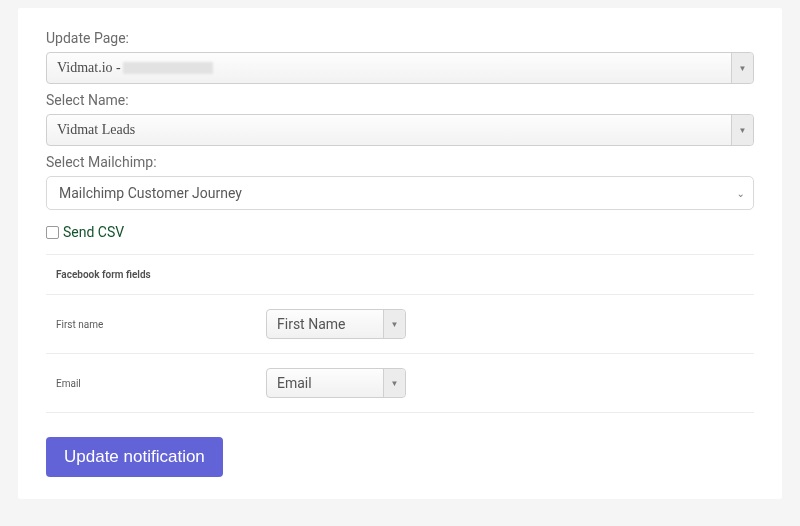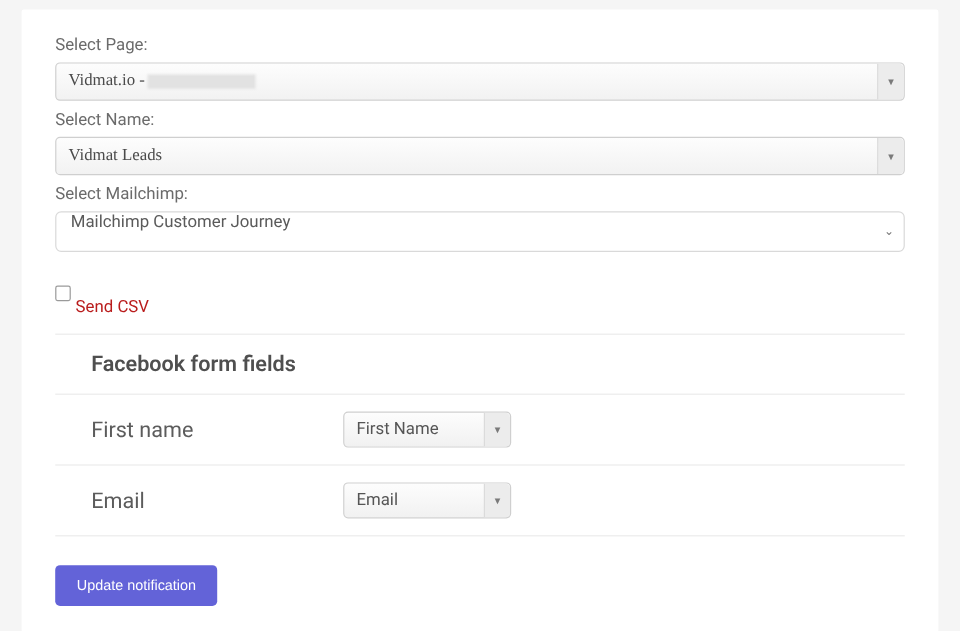--- a/index.html
+++ b/index.html
@@ -34,58 +34,58 @@
   }
   .arrow { font-size: 8px; color: #7a7a7a; }
   .conn-select {
     width: 100%;
     height: 34px;
     border: 1px solid #d9d9d9;
     border-radius: 5px;
     background: #fff;
     padding: 0 30px 0 12px;
     font-size: 14px; color: #5a5a5a;
-    display: flex; 
+    display: flex; align-items: center;
     position: relative; cursor: pointer;
   }
   .checkbox-row { margin-top: 14px; display: flex; align-items: center; gap: 4px; }
   .checkbox { width: 13px; height: 13px; border: 1px solid #9a9a9a; border-radius: 2px; background: #fff; display: inline-block; cursor: pointer; }
-  .checkbox-label { font-size: 14px; color: #b91c1c; cursor: pointer; margin-top: 24px; }
+  .checkbox-label { font-size: 14px; color: #14532d; cursor: pointer; }
   .mapping { margin-top: 14px; border-top: 1px solid #ececec; }
   .map-header, .map-row { display: flex; align-items: center; padding: 14px 10px; border-bottom: 1px solid #ececec; }
-  .map-col1 { width: 210px; font-size: 18px; color: #5c5c5c; margin-left: 20px; }
+  .map-col1 { width: 210px; font-size: 10px; color: #5c5c5c; }
   .map-col2 { width: 180px; font-size: 14px; color: #5c5c5c; }
   .map-header .map-col1, .map-header .map-col2 { font-weight: 600; color: #4f4f4f; }
   .small-select-wrap { position: relative; width: 140px; }
   .small-select {
     width: 100%; height: 30px;
     border: 1px solid #cfcfcf; border-radius: 4px;
     background: linear-gradient(#fdfdfd, #f1f1f1);
     padding: 0 26px 0 10px;
     font-size: 14px; color: #555;
     display: flex; align-items: center; cursor: pointer;
   }
   .btn-primary {
     margin-top: 24px;
     background: #6363d8; color: #fff;
     border: none; border-radius: 4px;
-    padding: 10px 18px; font-size: 12px;
+    padding: 10px 18px; font-size: 17px;
     cursor: pointer;
   }
   .redacted { display:inline-block; width:90px; height:12px; background:#e2e2e2; filter: blur(1px); margin-left:2px; vertical-align: middle;}
   .mb8 { margin-bottom: 8px; }
 </style>
 </head>
 <body>
 
 <div class="page">
 
   <div class="card">
 
-    <label class="label">Select Page:</label>
+    <label class="label">Update Page:</label>
     <div class="select-wrap mb8">
       <div class="select">
         <span>Vidmat.io - </span>
         <span class="redacted"></span>
       </div>
       <div class="select-arrow-box">
           <span class="arrow">▼</span>
         </div>
     </div>
 

